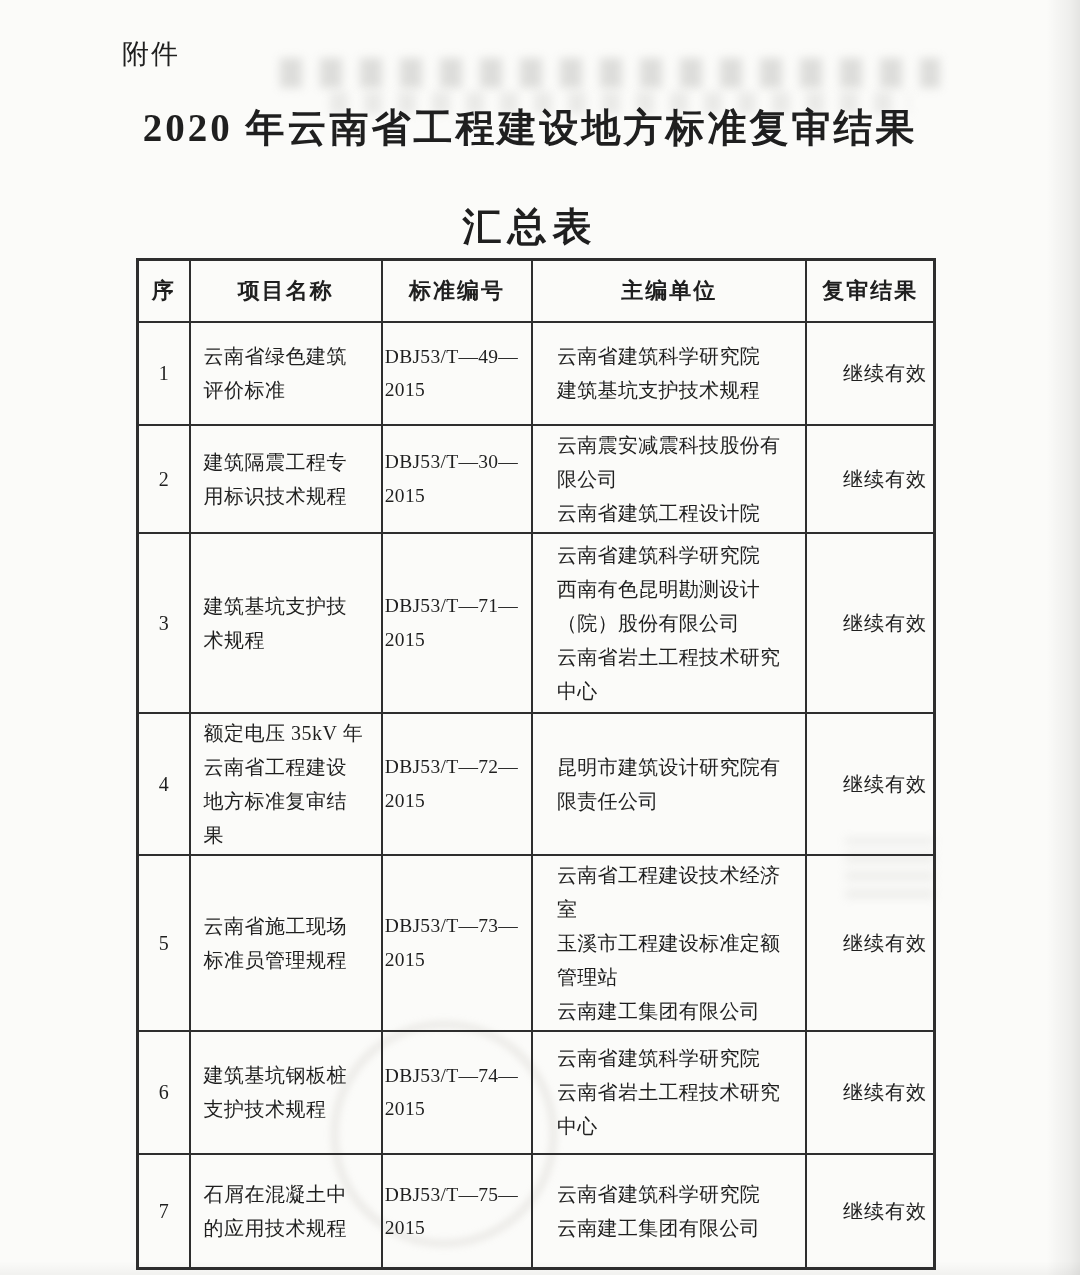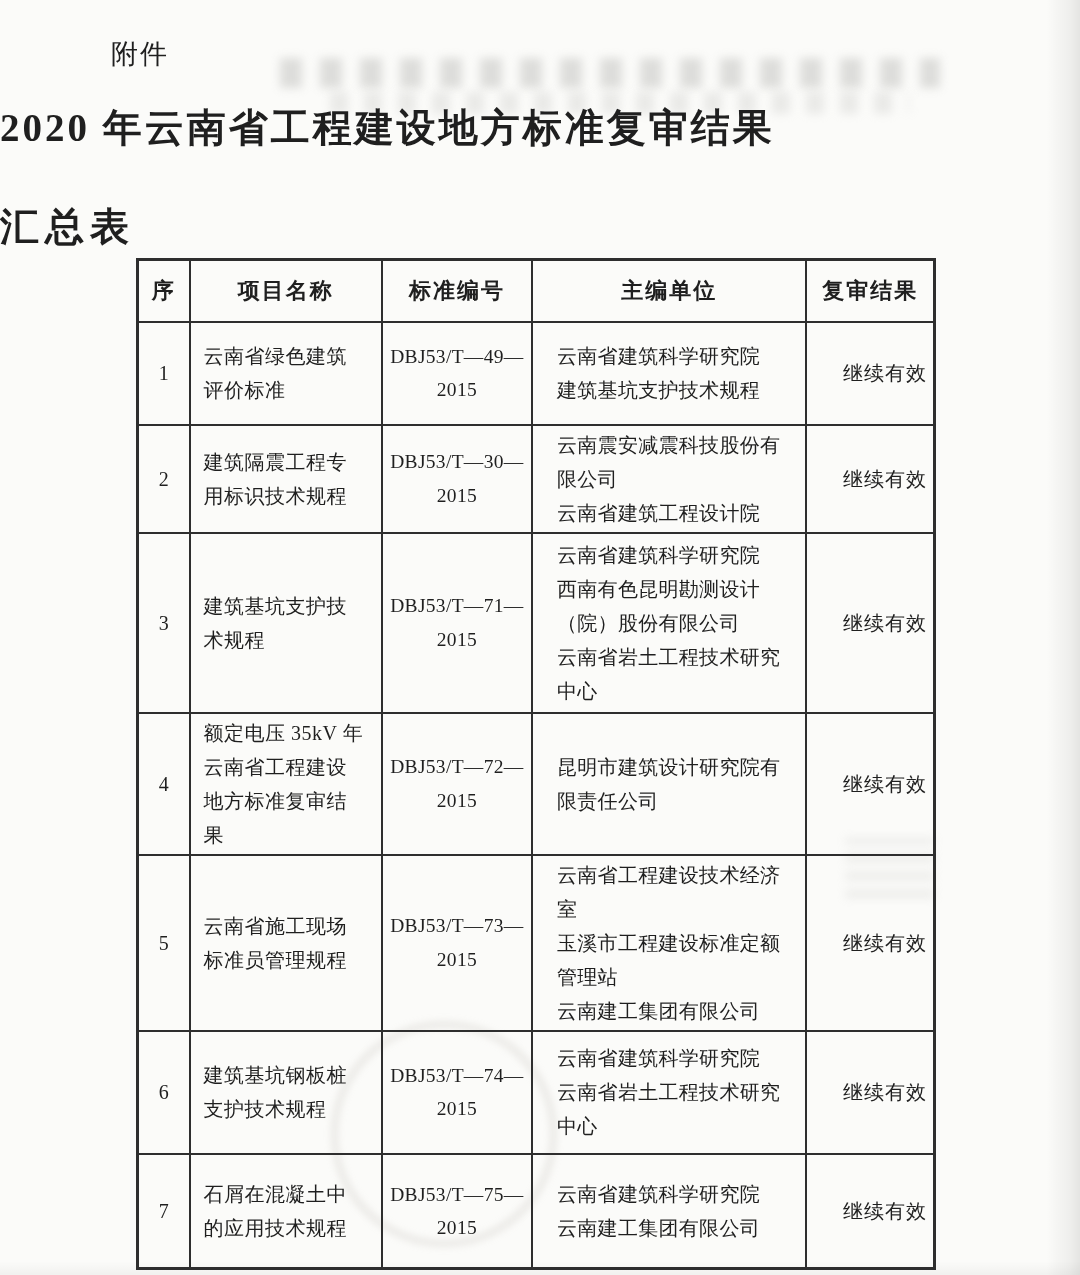--- a/index.html
+++ b/index.html
@@ -18,35 +18,35 @@
   .bleed{position:absolute;filter:blur(5px);opacity:.45;pointer-events:none;}
   .bleed-1{left:280px;top:58px;width:660px;height:30px;
     background:repeating-linear-gradient(90deg,#b9b9b6 0 22px,rgba(255,255,255,0) 22px 40px);}
   .bleed-2{left:330px;top:92px;width:580px;height:22px;opacity:.3;
     background:repeating-linear-gradient(90deg,#c2c2bf 0 18px,rgba(255,255,255,0) 18px 34px);}
   .bleed-3{left:845px;top:838px;width:90px;height:60px;opacity:.22;
     background:repeating-linear-gradient(0deg,#b5b5b2 0 8px,rgba(255,255,255,0) 8px 18px);}
   .ghost-seal{position:absolute;left:330px;top:1020px;width:210px;height:210px;
     border-radius:50%;border:9px solid rgba(175,170,160,0.16);filter:blur(3px);pointer-events:none;}
   
-  .attachment{position:absolute;left:111px;top:36px;font-size:27px;letter-spacing:2px;}
+  .attachment{position:absolute;left:122px;top:36px;font-size:27px;letter-spacing:2px;}
   
-  .title{position:absolute;left:0;top:108px;width:1060px;
+  .title{position:absolute;left:0;top:108px;width:1060px;text-align:center;
     font-weight:bold;font-size:39px;letter-spacing:3px;line-height:1.0;}
   .title .line2{margin-top:60px;letter-spacing:6px;}
   
   table{position:absolute;left:136px;top:258px;border-collapse:collapse;table-layout:fixed;
     width:800px;}
   table,td,th{border:2px solid #2e2e2e;}
   table{border-width:3px;}
   th{font-size:22px;font-weight:600;letter-spacing:2px;padding:0;}
   td{font-size:20px;padding:2px 6px;vertical-align:middle;line-height:1.7;}
   .c-no{text-align:center;padding:0;}
   .c-name{padding:2px 14px 2px 13px;letter-spacing:0.5px;}
-  .c-code{text-align:center;font-size:19.5px;letter-spacing:0.3px;padding:2px 2px;}
+  .c-code{text-align:left;font-size:19.5px;letter-spacing:0.3px;padding:2px 2px;}
   .c-units{padding:2px 8px 2px 24px;letter-spacing:0.3px;}
   .c-result{text-align:right;letter-spacing:1px;}
   .hdr{height:62px;}
 </style>
 </head>
 <body>
 
 <div class="page">
 
   <div class="bleed bleed-1"></div>

